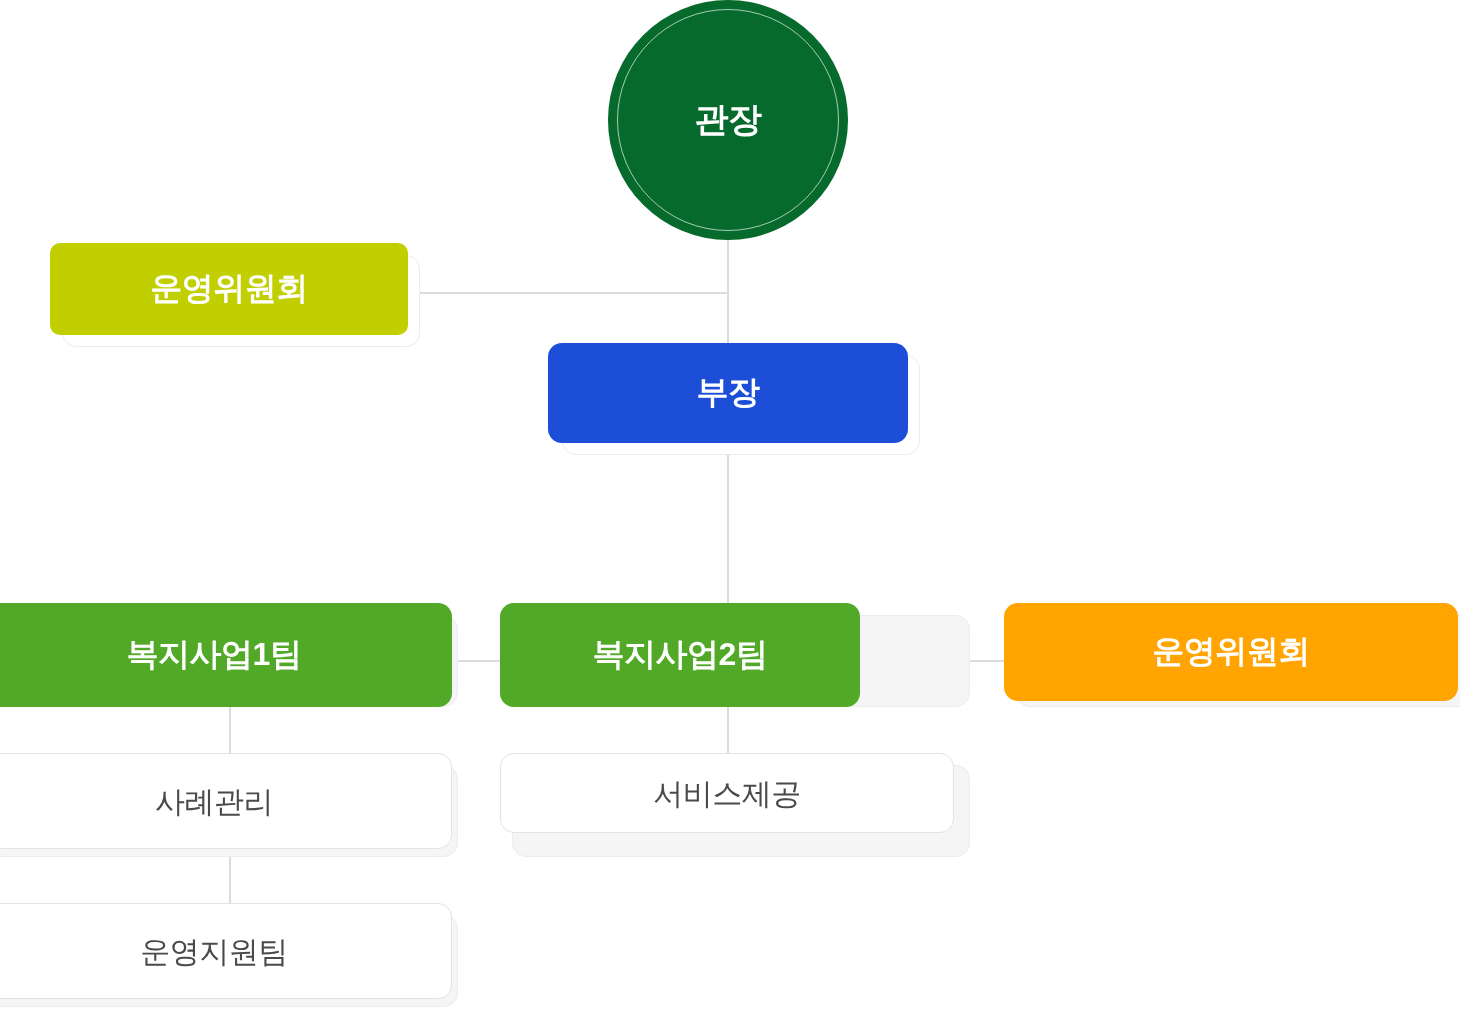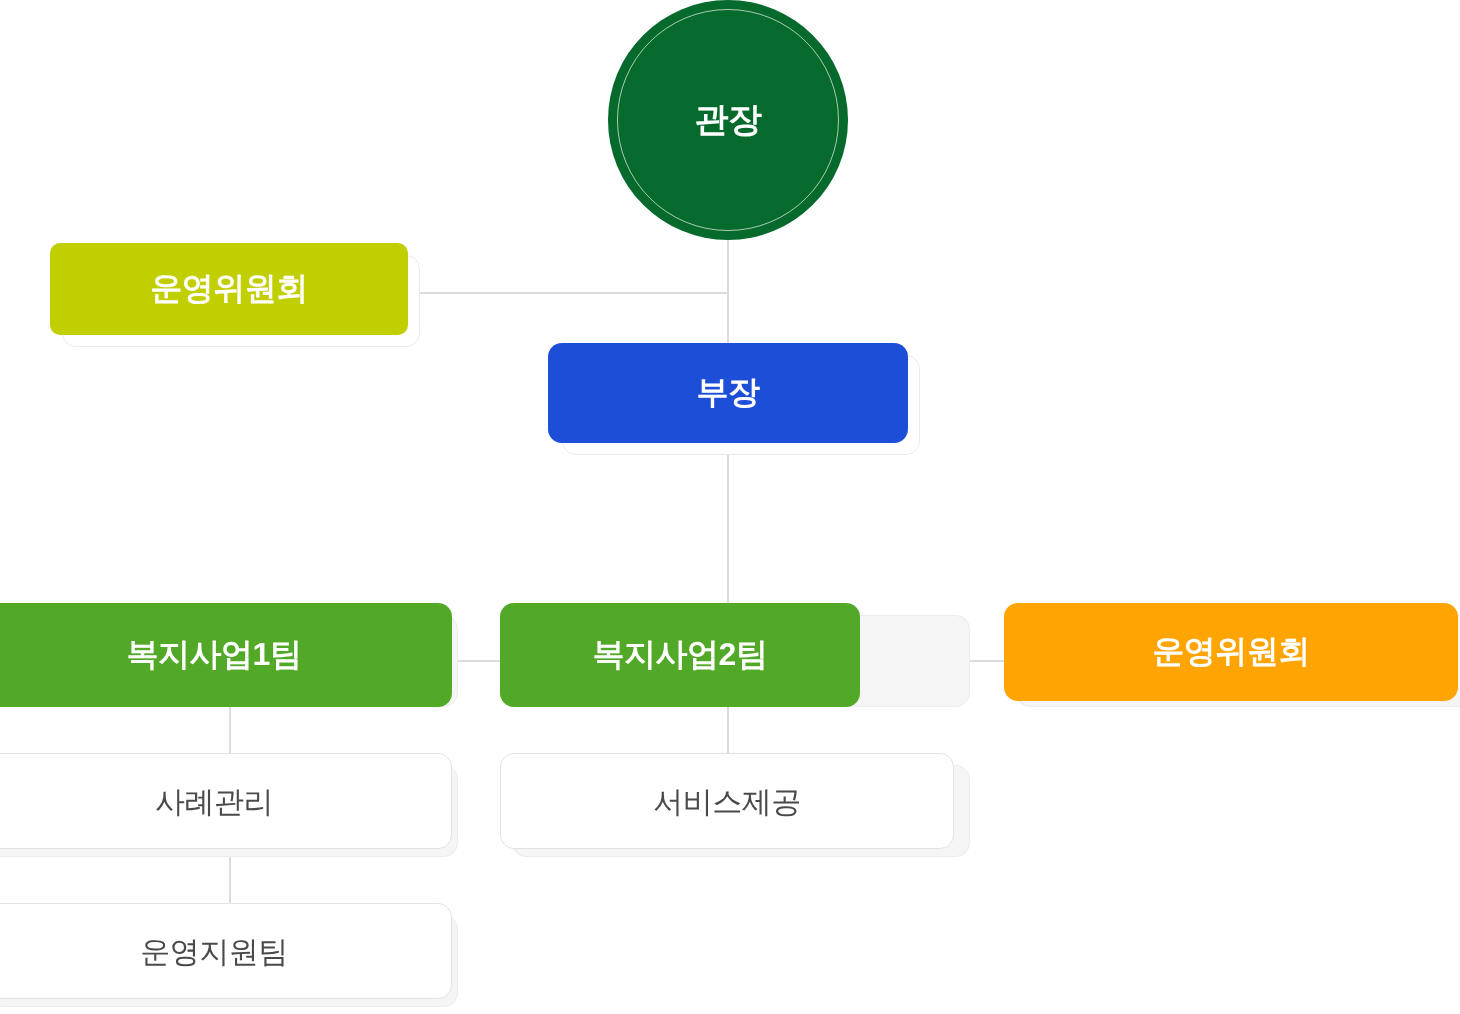--- a/index.html
+++ b/index.html
@@ -137,21 +137,21 @@
   </div>
 
   <div class="node filled" style="left:1004px; top:603px; width:454px; height:98px; background:#FFA400;">
     <span>운영위원회</span>
   </div>
 
   <div class="node plain" style="left:-24px; top:753px; width:476px; height:96px;">
     <span>사례관리</span>
   </div>
 
-  <div class="node plain" style="left:500px; top:753px; width:454px; height:96px;">
+  <div class="node plain" style="left:500px; top:753px; width:454px; height:80px;">
     <span>서비스제공</span>
   </div>
 
   <div class="node plain" style="left:-24px; top:903px; width:476px; height:96px;">
     <span>운영지원팀</span>
   </div>
 
 </div>
 
 </body></html>

